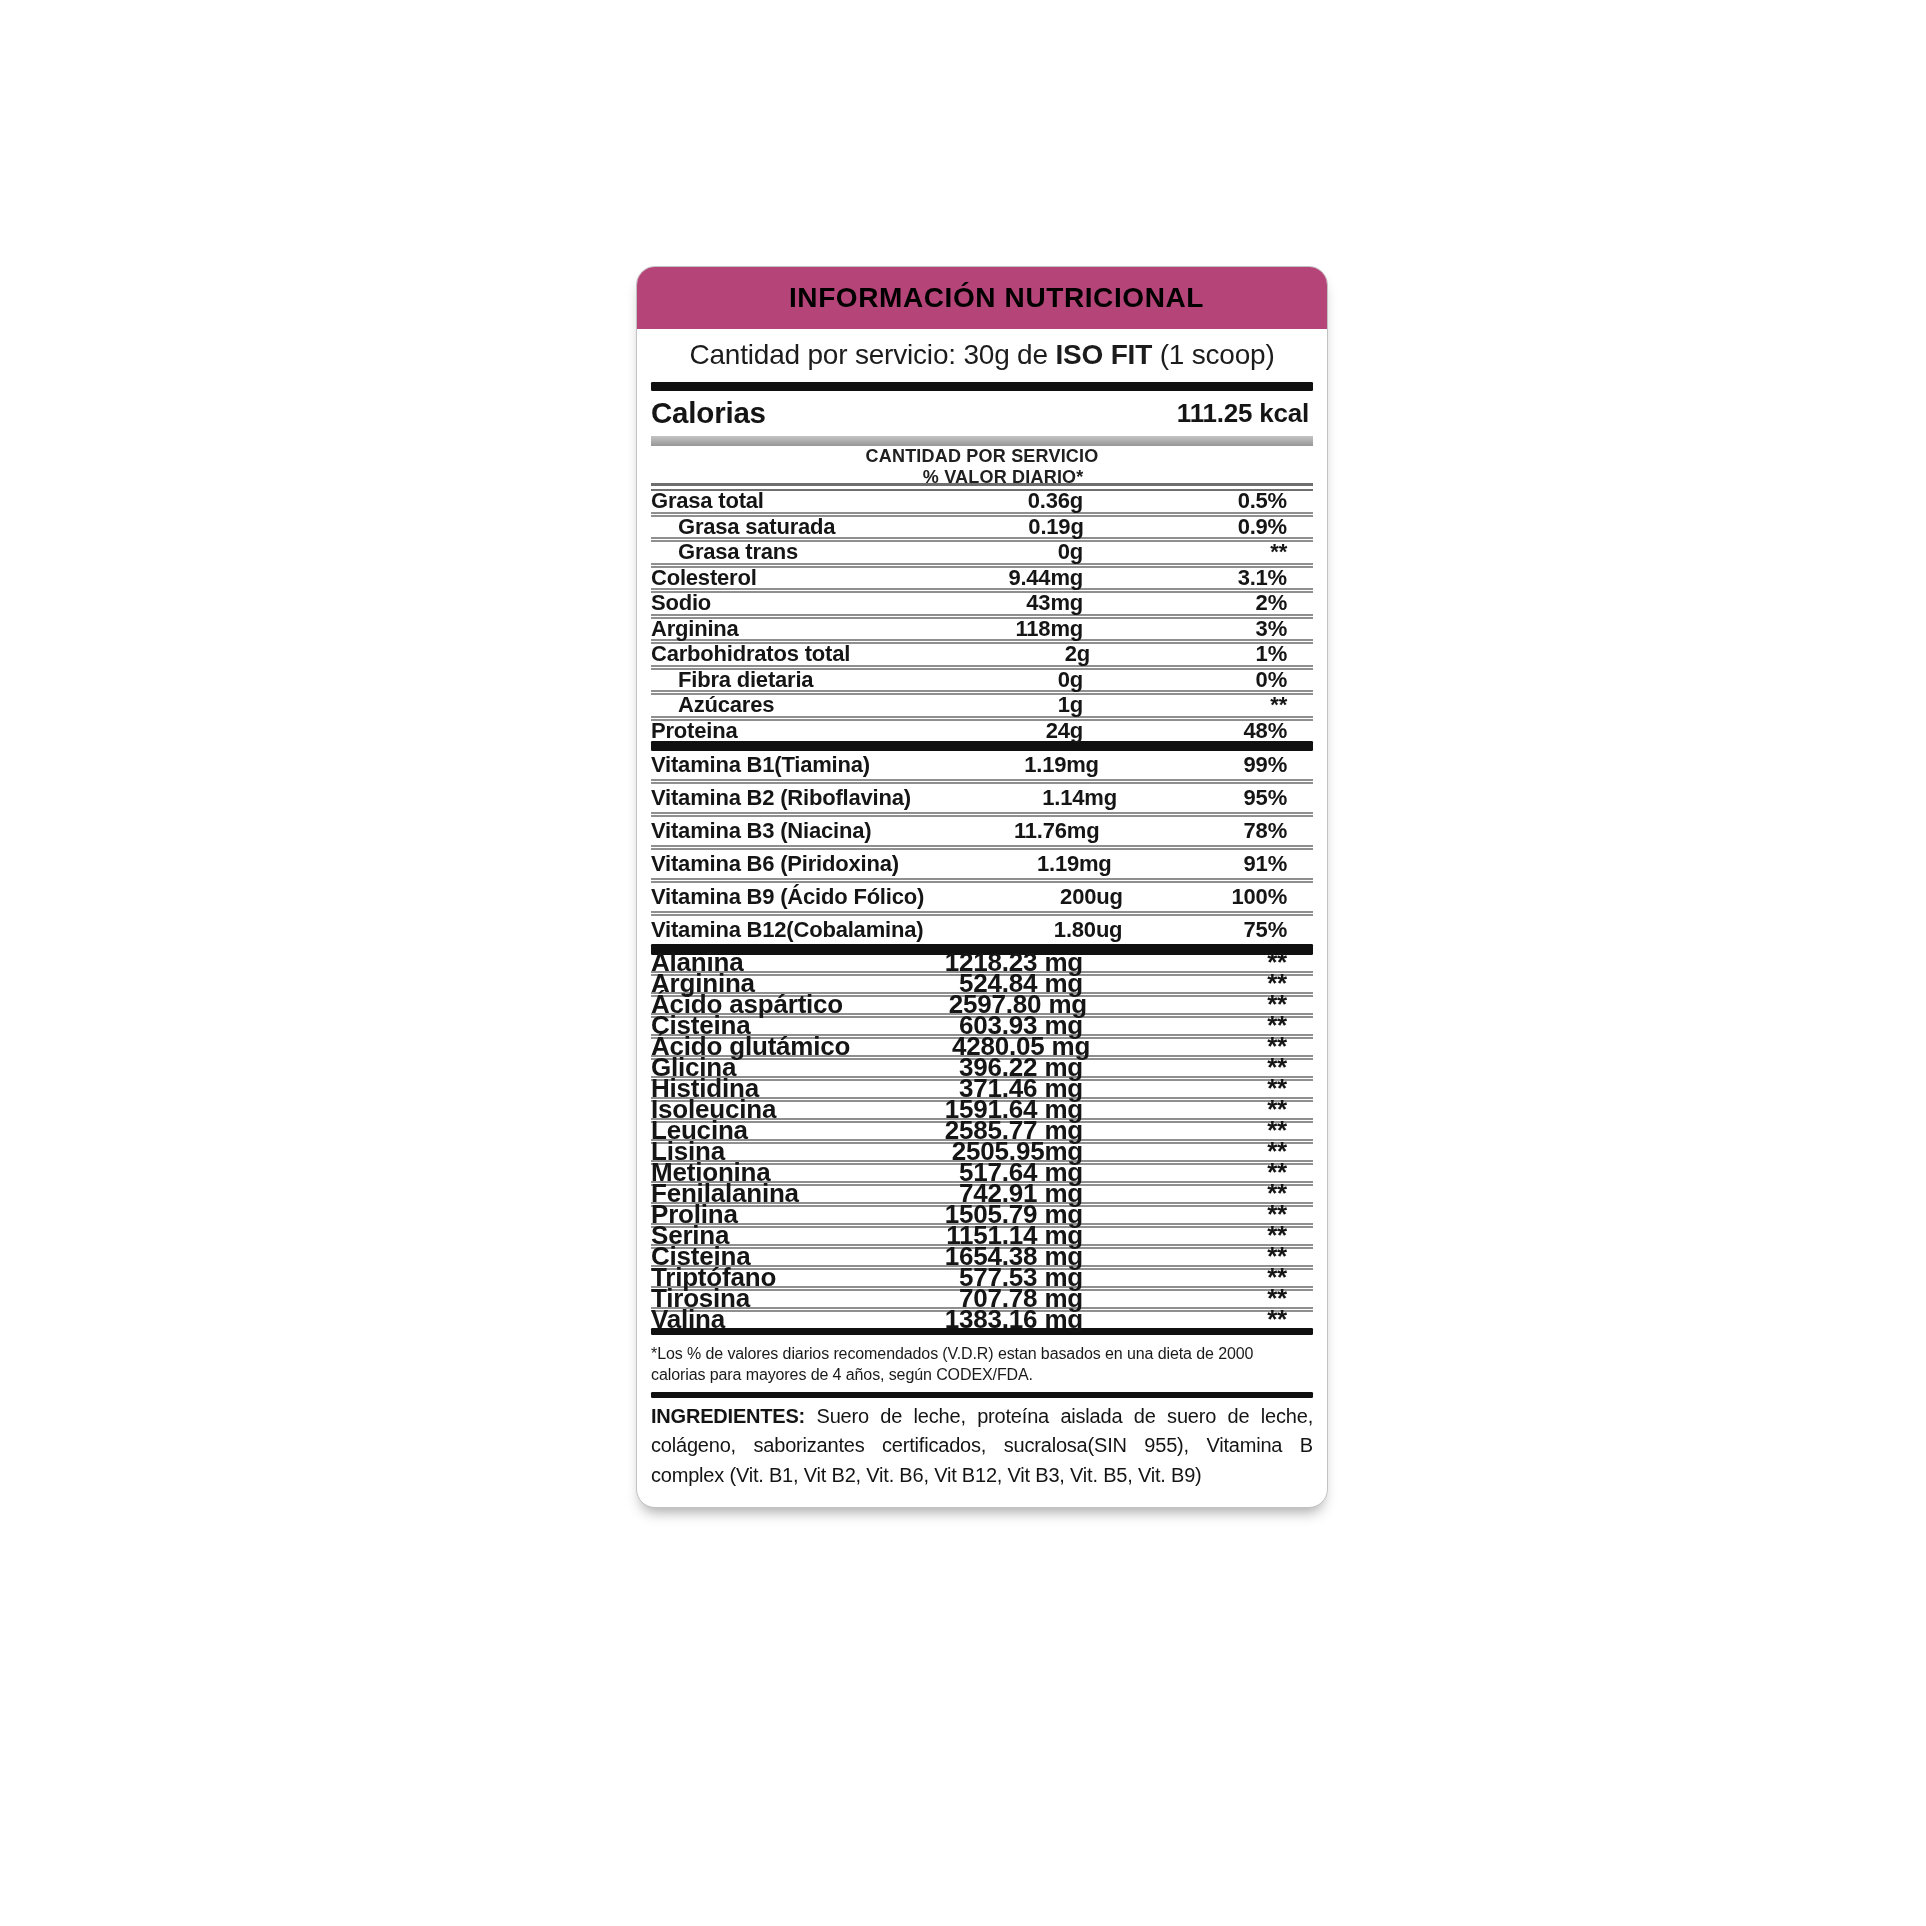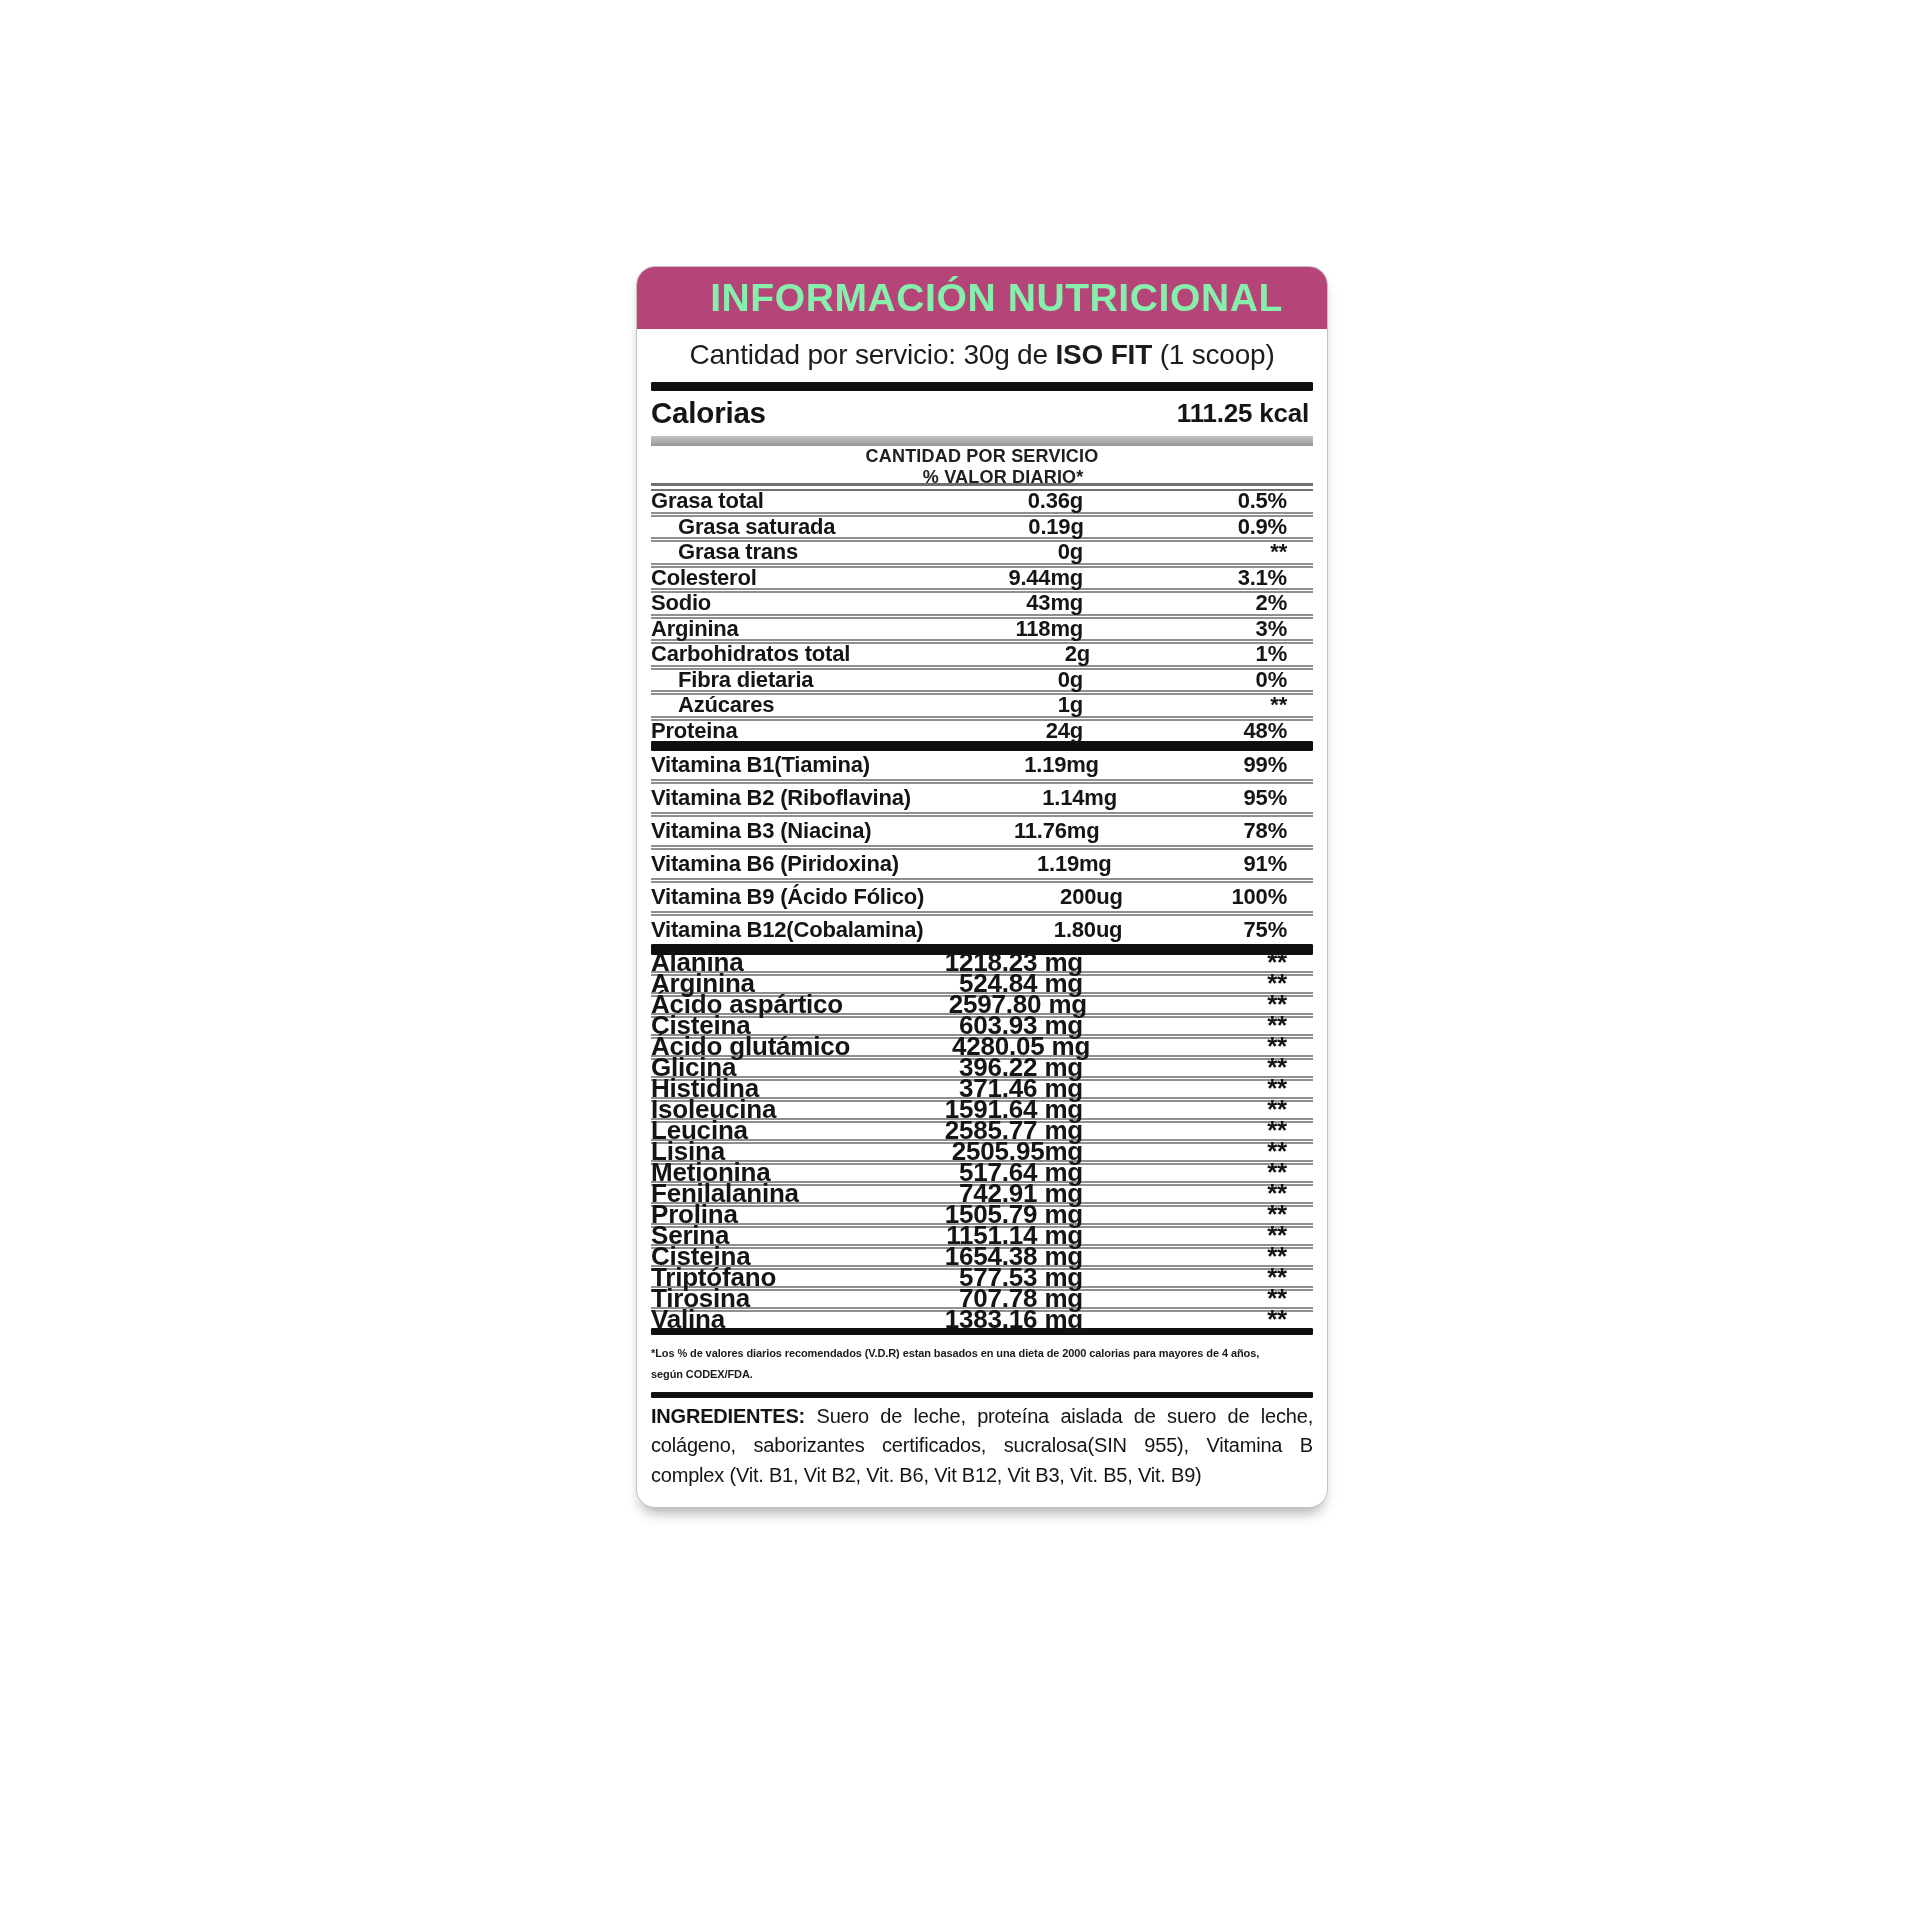--- a/index.html
+++ b/index.html
@@ -25,22 +25,22 @@
     box-sizing:border-box;
   }
   .header{
     height:62px;
     background:#b54478;
     display:flex;
     align-items:center;
     justify-content:center;
   }
   .header .title{
-    color:#86efac;
-    font-size:39px;
+    color:#000000;
+    font-size:28px;
     font-weight:800;
     letter-spacing:0.6px;
     white-space:nowrap;
     margin-left:29px;
   }
   .body{ padding:0 14px 16.7px 14px; }
   .serving{
     padding:10.3px 0 6.4px 0;
     text-align:center;
     font-size:28px;
@@ -96,22 +96,22 @@
   .rows .row.bold{ font-weight:800; }
   .rows .row.indent .label{ padding-left:27px; }
   .nut .row{ height:20.5px; font-size:22px; }
   .nut .row + .row{ border-top:5.8px double #8f8f8f; }
   .vit .row{ height:28px; font-size:22px; }
   .vit .row + .row{ border-top:5.8px double #8f8f8f; }
   .ami .row{ height:16px; font-size:26px; }
   .ami .row + .row{ border-top:5.1px double #8f8f8f; }
   .footnote{
     margin:7.7px 0 6.4px 0;
-    font-size:11px;
-    font-weight:700;
+    font-size:16px;
+    font-weight:400;
     line-height:21px;
     color:#1a1a1a;
     letter-spacing:-0.1px;
     max-width:629px;
   }
   .ingredients{
     margin-top:4px;
     font-size:20px;
     font-weight:500;
     line-height:29.5px;

